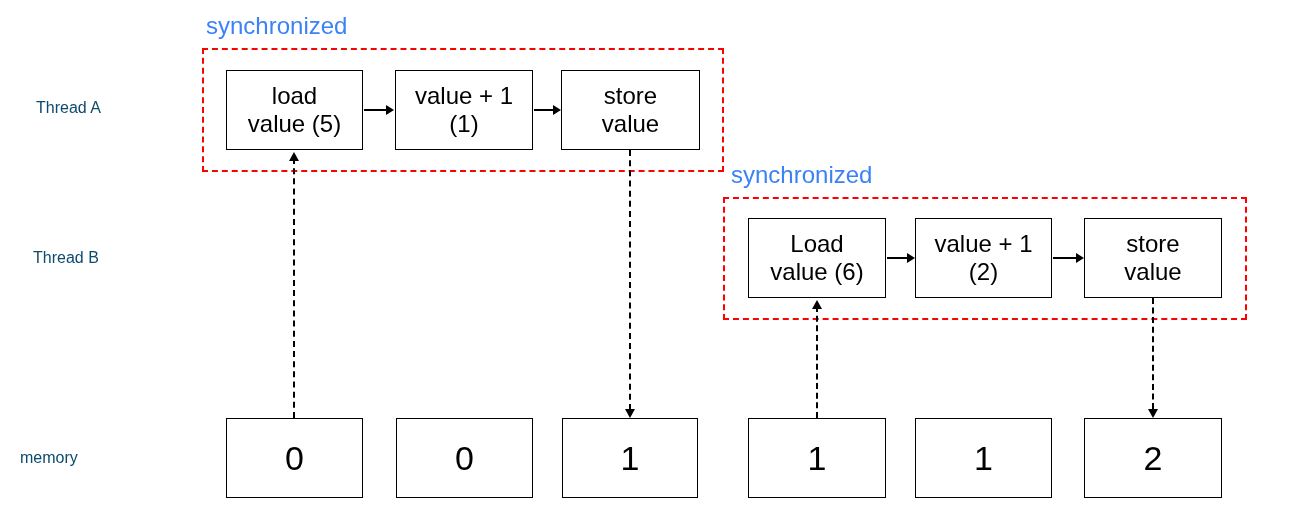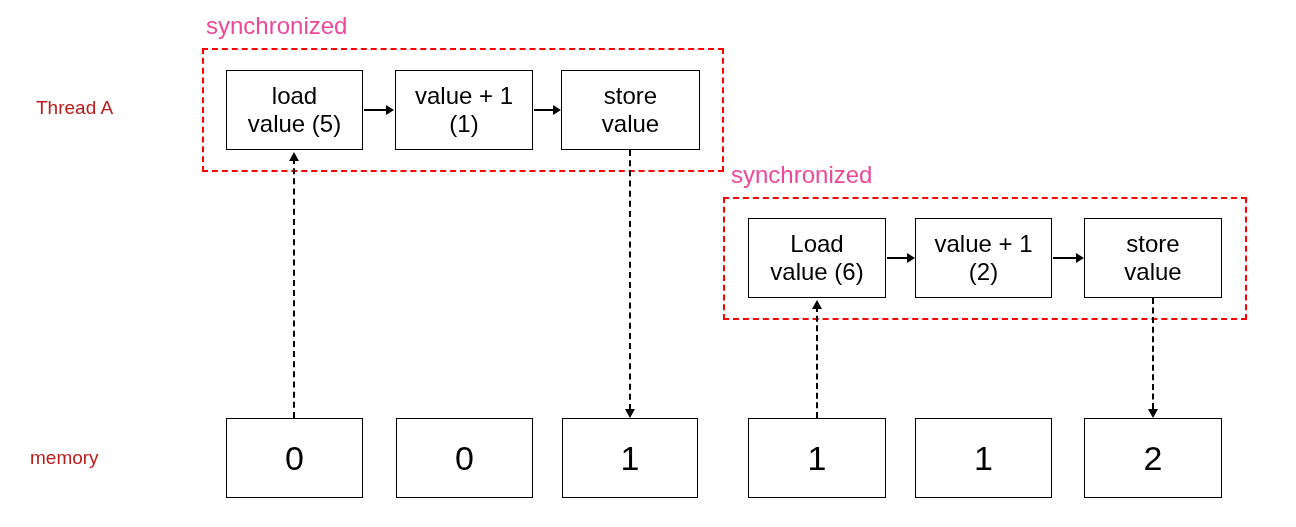--- a/index.html
+++ b/index.html
@@ -8,35 +8,35 @@
     position: relative;
     width: 1296px;
     height: 527px;
     background: #ffffff;
     font-family: "Liberation Sans", sans-serif;
     color: #000000;
     overflow: hidden;
   }
   .row-label {
     position: absolute;
-    font-size: 19px;
+    font-size: 16px;
     line-height: 28px;
-    color: #b91c1c;
+    color: #0c4a6e;
     white-space: nowrap;
   }
   .sync-region {
     position: absolute;
     border: 2px dashed #ff0000;
     background: transparent;
   }
   .sync-label {
     position: absolute;
     font-size: 24px;
     line-height: 28px;
-    color: #ec4899;
+    color: #3b82f6;
     white-space: nowrap;
   }
   .op-box {
     position: absolute;
     border: 1.5px solid #000000;
     background: #ffffff;
     display: flex;
     flex-direction: column;
     align-items: center;
     justify-content: center;
@@ -89,21 +89,22 @@
     border-right: 5px solid transparent;
     border-top: 9px solid #000000;
   }
 </style>
 </head>
 <body>
 
 <div class="canvas">
 
   <div class="row-label" style="left:36px; top:94px;">Thread A</div>
-  <div class="row-label" style="left:30px; top:444px;">memory</div>
+  <div class="row-label" style="left:33px; top:244px;">Thread B</div>
+  <div class="row-label" style="left:20px; top:444px;">memory</div>
 
   <div class="sync-label" style="left:206px; top:12px;">synchronized</div>
   <div class="sync-region" style="left:202px; top:48px; width:522px; height:124px;"></div>
 
   <div class="sync-label" style="left:731px; top:161px;">synchronized</div>
   <div class="sync-region" style="left:723px; top:197px; width:524px; height:123px;"></div>
 
   <div class="op-box" style="left:226px; top:70px; width:137px; height:80px;">
     <span>load</span>
     <span>value (5)</span>

